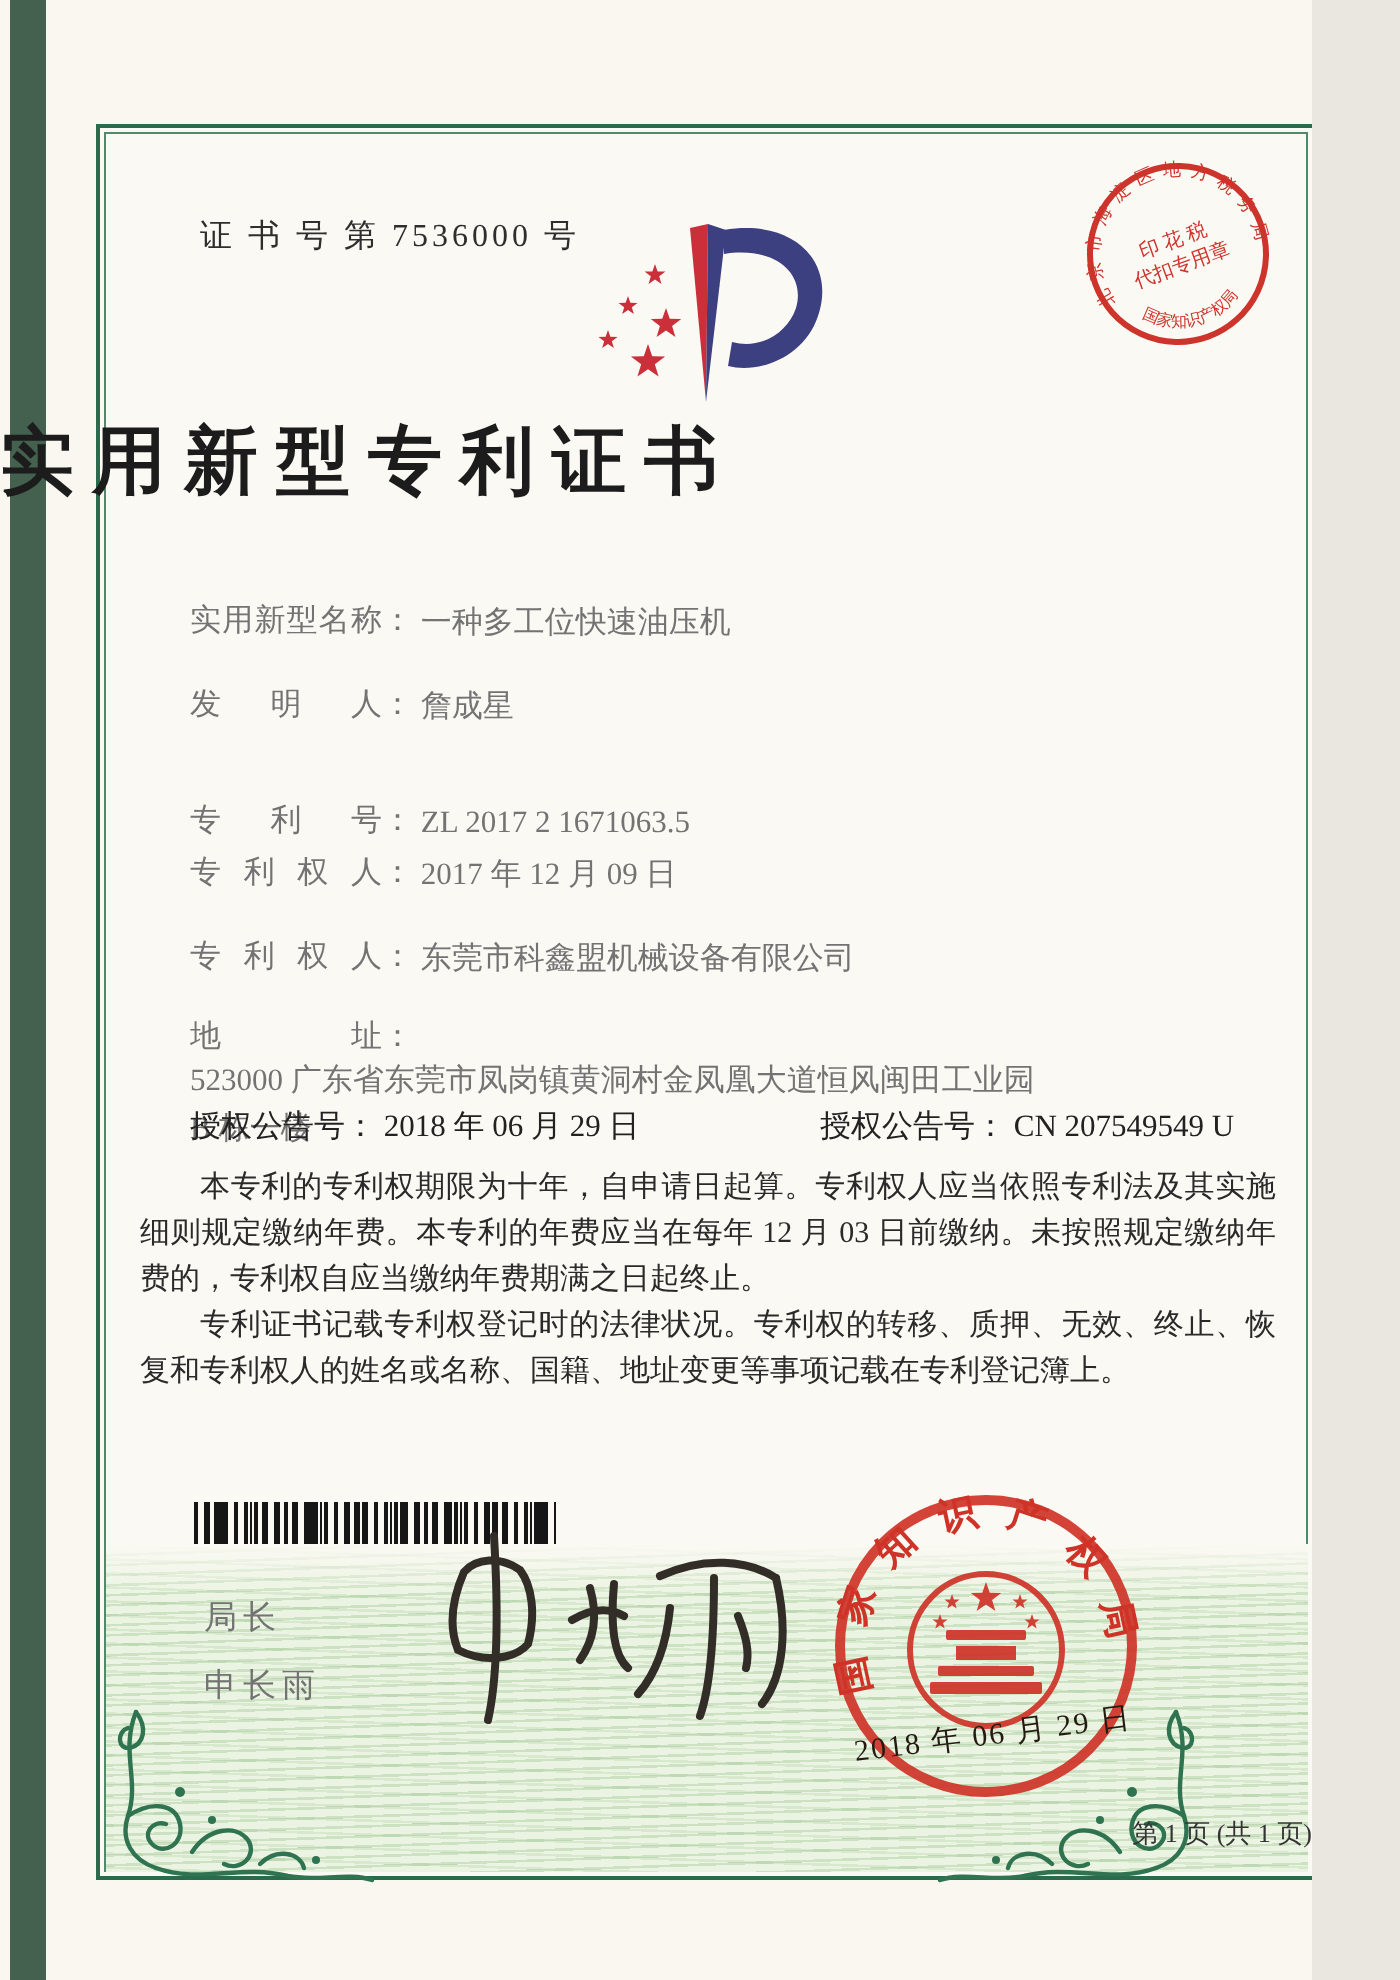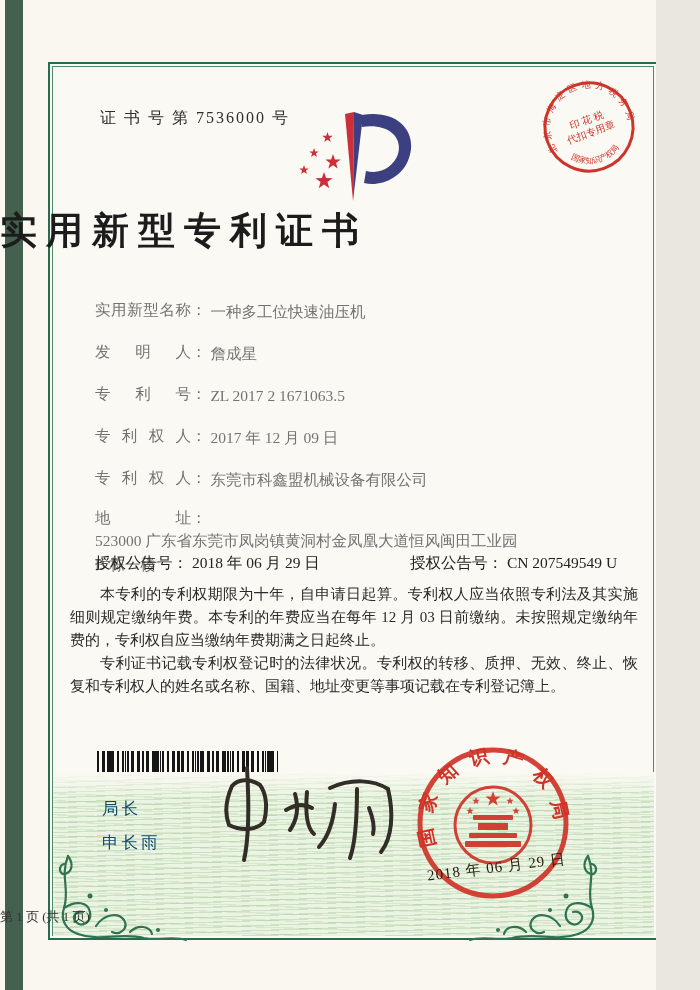--- a/index.html
+++ b/index.html
@@ -33,32 +33,32 @@
       repeating-linear-gradient(90deg,transparent 0 11px,#161616 11px 14px,transparent 14px 23px);
   }
   .green-zone { position:absolute; left:53px; top:772px; width:601px; height:164px;
     background-color:#ebf4e2;
     background-image:
       repeating-linear-gradient(178deg, rgba(124,178,112,.28) 0 1.3px, transparent 1.3px 5px),
       repeating-linear-gradient(182deg, rgba(124,178,112,.18) 0 1.3px, transparent 1.3px 7px);
   }
   .green-fade { position:absolute; left:0; top:0; width:100%; height:26px;
     background:linear-gradient(#fbf9f3,rgba(251,249,243,0)); }
-  .director-block { position:absolute; left:102px; top:798px; font-size:16.5px; color:#0c4a6e;
+  .director-block { position:absolute; left:102px; top:798px; font-size:16.5px; color:#737373;
     font-family:"Liberation Sans","DejaVu Sans",sans-serif; }
   .director-block div { margin-bottom:12px; letter-spacing:3px; }
   .signature { position:absolute; left:200px; top:762px; }
   .seal { position:absolute; left:414px; top:744px; }
   .seal-date { position:absolute; left:404px; top:858px; width:185px; text-align:center;
     font-size:15px; color:#241a12; transform:rotate(-7deg); letter-spacing:1px; }
   .stamp { position:absolute; left:539px; top:77px; transform:rotate(-20deg); }
   .ornament { position:absolute; }
   .ornament.bl { left:40px; top:848px; }
   .ornament.br { right:40px; top:848px; transform:scaleX(-1); }
-  .footer-page { position:absolute; left:0; top:908px; width:100%; text-align:left;
+  .footer-page { position:absolute; left:0; top:908px; width:100%; text-align:right;
     font-size:13px; color:#333; }
   svg text { font-family:"Liberation Serif","DejaVu Serif",serif; }
 </style>
 </head>
 <body>
 
 <div class="page">
   <div class="spine"></div>
 
   <div class="frame-outer">
@@ -104,21 +104,21 @@
   <div class="title">实用新型专利证书</div>
 
   <div class="field-row" style="top:300px">
     <span class="flabel">实用新型名称</span><span class="colon">：</span>
     <span class="fvalue">一种多工位快速油压机</span>
   </div>
   <div class="field-row" style="top:342px">
     <span class="flabel">发明人</span><span class="colon">：</span>
     <span class="fvalue">詹成星</span>
   </div>
-  <div class="field-row" style="top:384px">
+  <div class="field-row" style="top:400px">
     <span class="flabel">专利号</span><span class="colon">：</span>
     <span class="fvalue">ZL 2017 2 1671063.5</span>
   </div>
   <div class="field-row" style="top:426px">
     <span class="flabel">专利权人</span><span class="colon">：</span>
     <span class="fvalue">2017 年 12 月 09 日</span>
   </div>
   <div class="field-row" style="top:468px">
     <span class="flabel">专利权人</span><span class="colon">：</span>
     <span class="fvalue">东莞市科鑫盟机械设备有限公司</span>

